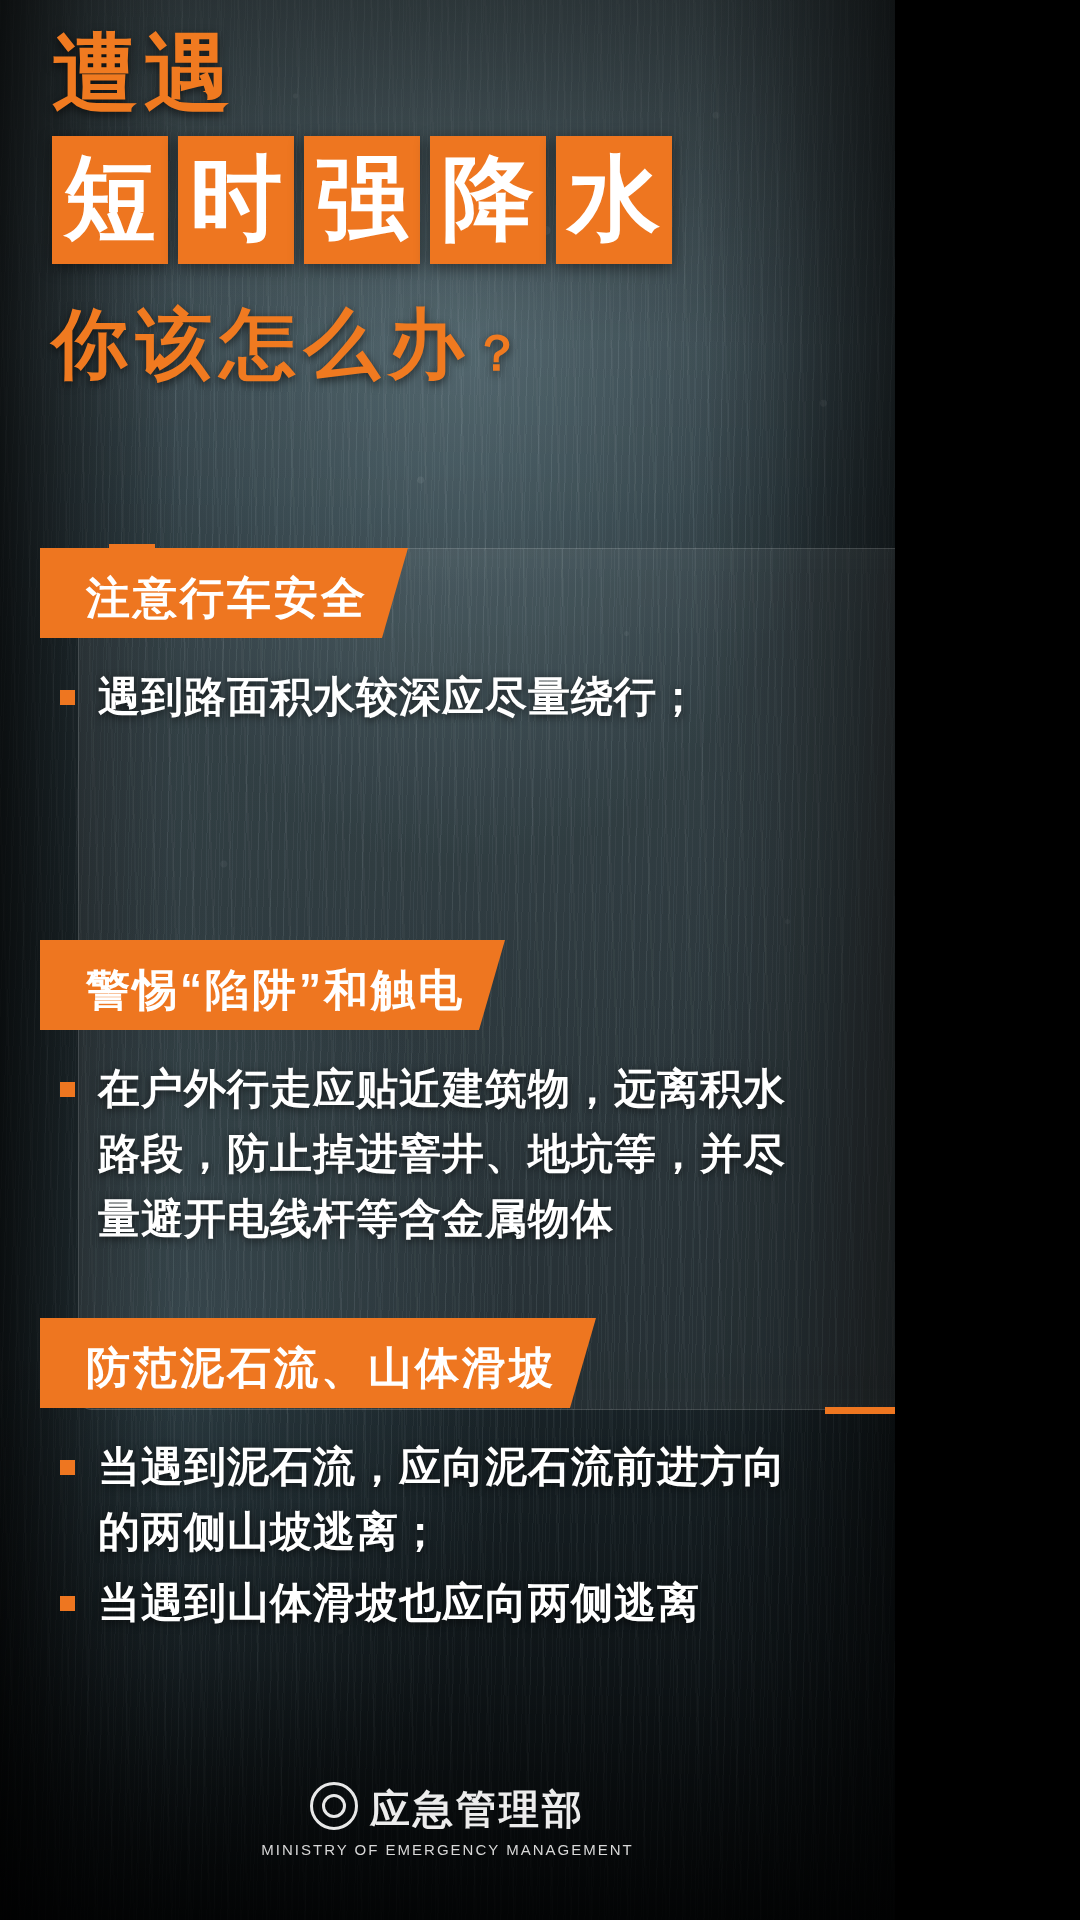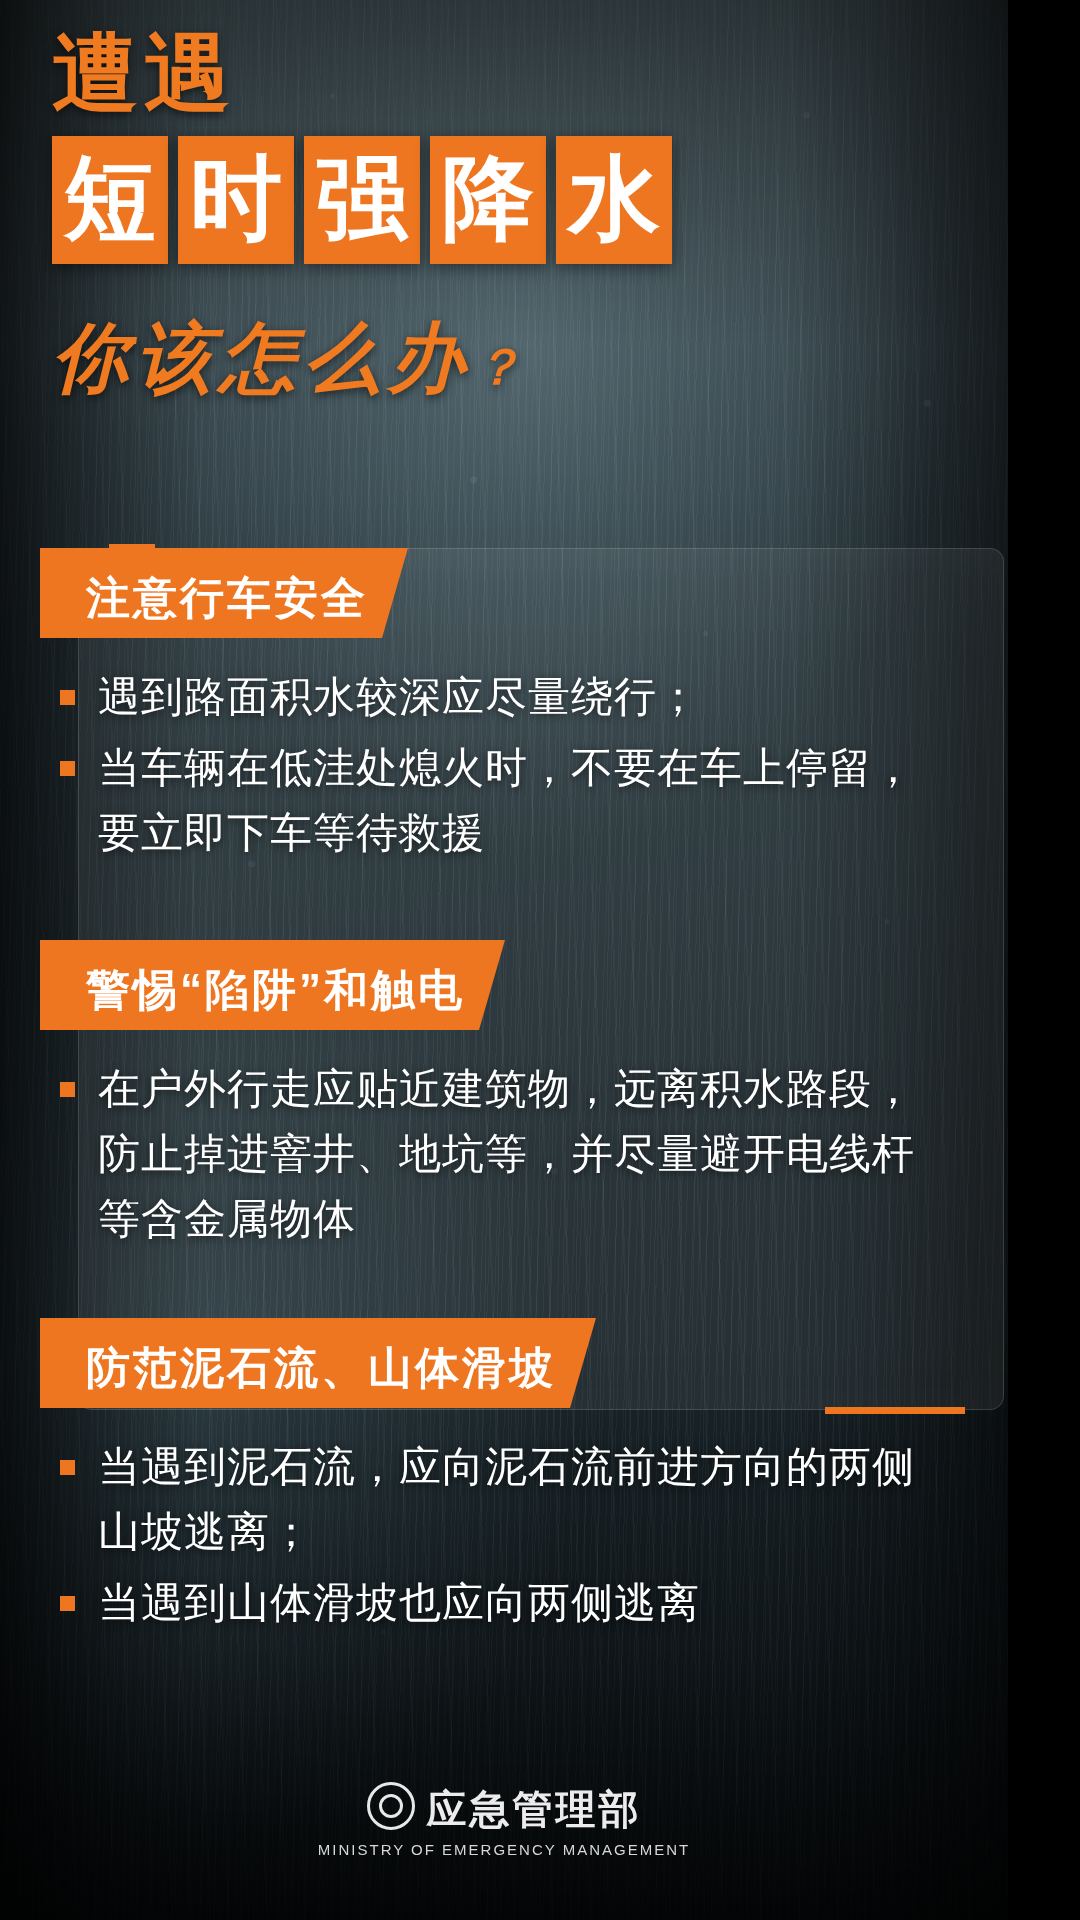--- a/index.html
+++ b/index.html
@@ -6,21 +6,21 @@
     margin: 0;
     padding: 0;
     background: #000;
   }
   body {
     font-family: "Liberation Sans", "DejaVu Sans", sans-serif;
   }
 
   .poster {
     position: relative;
-    width: 1008px;
+    width: 895px;
     height: 1920px;
     overflow: hidden;
     background: #4c1d95;
   }
 
   
   .bg {
     position: absolute;
     inset: 0;
     background:
@@ -124,28 +124,27 @@
     color: #ffffff;
     font-size: 92px;
     font-weight: bold;
     line-height: 1;
     padding: 16px 10px 20px 10px;
     min-width: 96px;
     text-align: center;
     box-shadow: 0 4px 14px rgba(0,0,0,0.45);
   }
   .title-line-3 {
-    margin-top: 52px;
+    margin-top: 38px;
     font-size: 76px;
     font-weight: bold;
     color: #f07a20;
     letter-spacing: 8px;
     line-height: 1.1;
     text-shadow: 0 3px 10px rgba(0,0,0,0.6);
-    font-style: italic;
   }
   .title-line-3 .qmark {
     font-size: 50px;
     letter-spacing: 0;
   }
 
   
   .panel {
     position: absolute;
     left: 78px;
@@ -203,20 +202,21 @@
     right: -2px;
     top: 0;
     bottom: 0;
     width: 0;
   }
 
   .bullets {
     margin: 26px 0 0 0;
     padding: 0 74px 0 98px;
     list-style: none;
+    font-weight: bold;
   }
   .bullets li {
     position: relative;
     color: #ffffff;
     font-size: 42px;
     line-height: 1.55;
     letter-spacing: 1px;
     margin-bottom: 6px;
     text-shadow: 0 2px 8px rgba(0,0,0,0.65);
   }
@@ -304,21 +304,20 @@
 
   <div class="panel">
     <div class="panel-tick-top"></div>
     <div class="panel-tick-bottom"></div>
   </div>
 
   <div class="section sec1">
     <div class="sec-head">注意行车安全</div>
     <ul class="bullets">
       <li><span class="sq"></span><span>遇到路面积水较深应尽量绕行；</span></li>
-      <li><span class="sq"></span><span>当车辆在低洼处熄火时，不要在车上停留，要立即下车等待救援</span></li>
     </ul>
   </div>
 
   <div class="section sec2">
     <div class="sec-head">警惕“陷阱”和触电</div>
     <ul class="bullets">
       <li><span class="sq"></span><span>在户外行走应贴近建筑物，远离积水路段，防止掉进窨井、地坑等，并尽量避开电线杆等含金属物体</span></li>
     </ul>
   </div>
 

